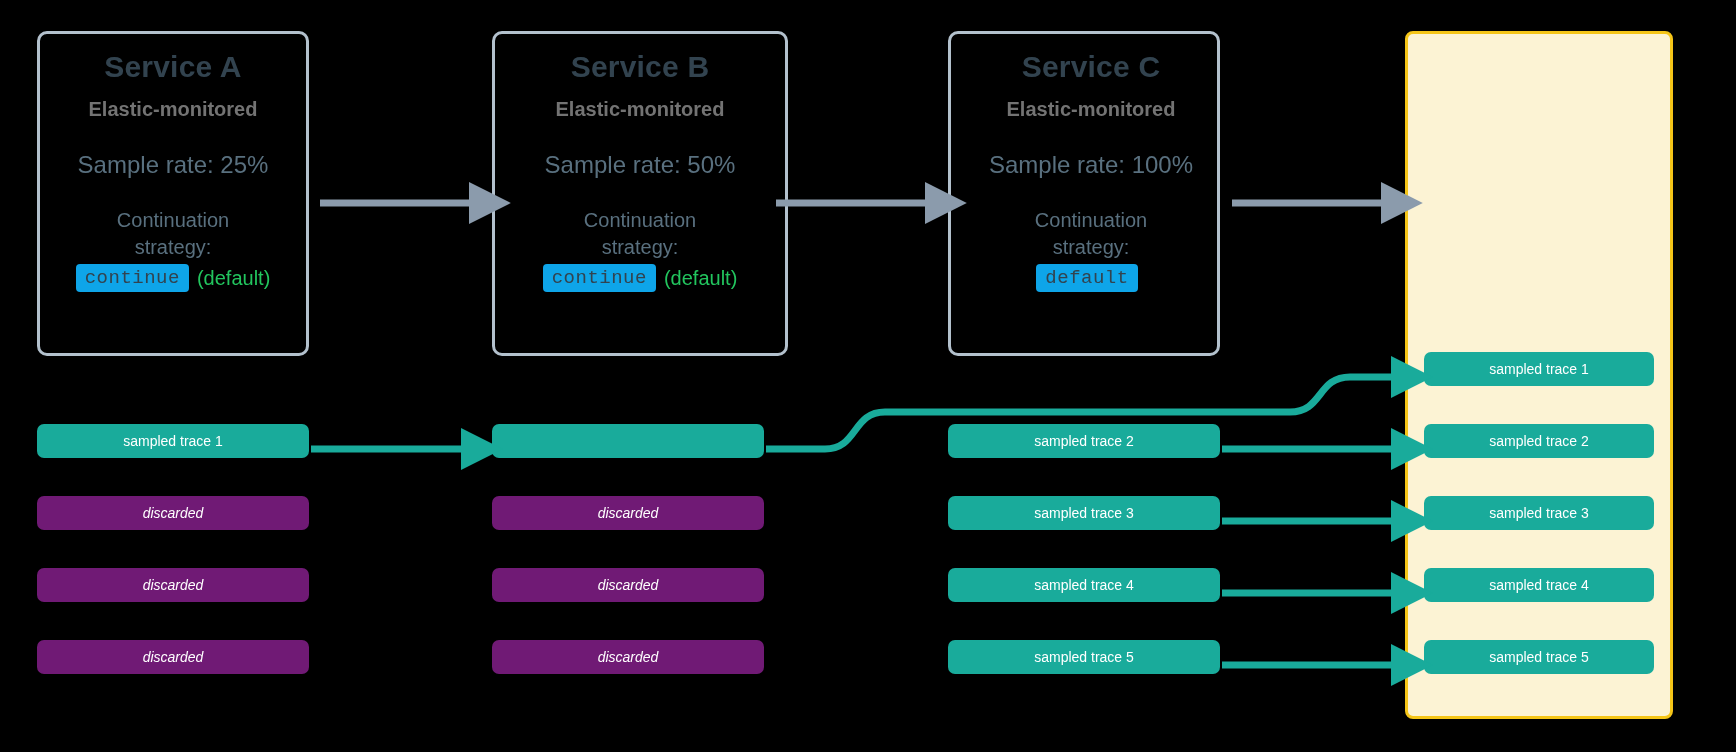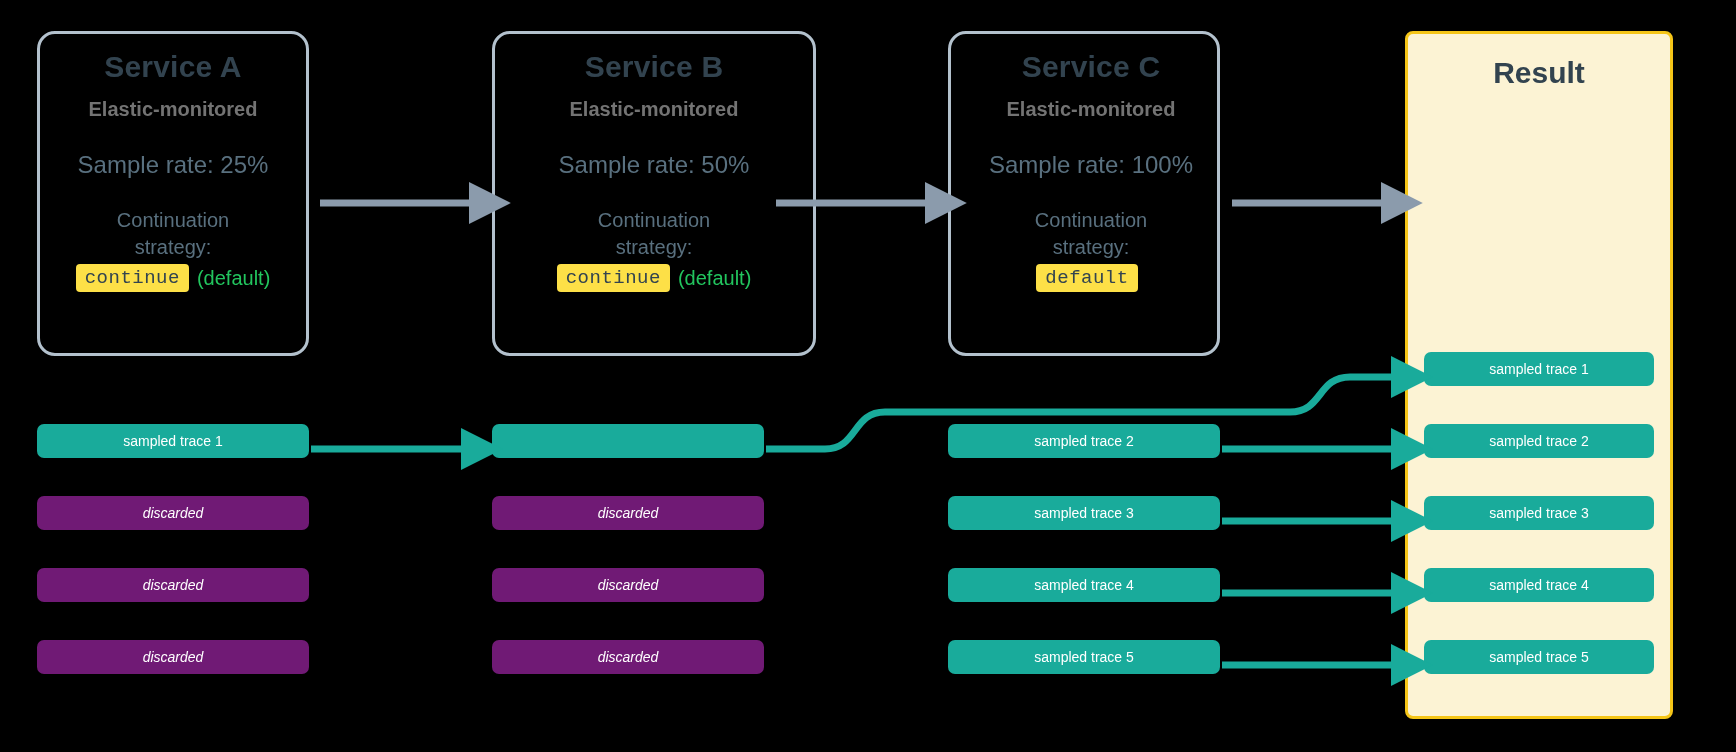--- a/index.html
+++ b/index.html
@@ -3,33 +3,33 @@
 <meta charset="utf-8">
 <style>
   html,body{margin:0;padding:0;background:#000;}
   body{width:1736px;height:752px;overflow:hidden;
        font-family:"Liberation Sans","DejaVu Sans",sans-serif;}
   #stage{position:relative;width:1736px;height:752px;background:#000;}
   #canvas{position:absolute;left:14px;top:10px;width:1706px;height:730px;
           background:#000;border-radius:16px;}
 
   
-  .svc{position:absolute;border:3px solid #b3c1cd;border-radius:18px;
+  .svc{position:absolute;border:3px solid #b3c1cd;border-radius:10px;
        box-sizing:border-box;background:transparent;
        display:flex;flex-direction:column;align-items:center;
        padding-top:16px;}
   .svc-title{font-size:30px;font-weight:bold;color:#32434f;letter-spacing:.2px;
              margin-bottom:14px;}
   .svc-sub{font-size:20px;color:#737373;margin-bottom:30px;font-weight:bold;}
   .svc-rate{font-size:24px;color:#59707f;margin-bottom:28px;}
   .svc-cont{font-size:20px;color:#59707f;line-height:1.35;text-align:center;}
   .code-row{display:flex;align-items:center;justify-content:center;gap:8px;
             margin-top:3px;}
   code.chip{font-family:"Liberation Mono","DejaVu Sans Mono",monospace;
-            font-size:19px;color:#32434f;background:#fde047;
+            font-size:19px;color:#32434f;background:#0ea5e9;
             padding:3px 9px;border-radius:4px;letter-spacing:.5px;}
   .paren{font-size:20px;color:#22c55e;}
 
   
   #result{position:absolute;border:3px solid #f5c518;border-radius:8px;
           background:#fcf3d4;box-sizing:border-box;}
   #result-title{position:absolute;left:0;right:0;top:46px;text-align:center;
                 font-size:30px;font-weight:bold;color:#32434f;}
 
   
@@ -53,21 +53,21 @@
       <div class="svc-title">Service A</div>
       <div class="svc-sub">Elastic-monitored</div>
       <div class="svc-rate">Sample rate: 25%</div>
       <div class="svc-cont">Continuation<br>strategy:</div>
       <div class="code-row">
         <code class="chip">continue</code>
         <span class="paren">(default)</span>
       </div>
     </div>
 
-    <div class="svc" style="left:478px;top:21px;width:324px;height:325px;">
+    <div class="svc" style="left:478px;top:21px;width:296px;height:325px;">
       <div class="svc-title">Service B</div>
       <div class="svc-sub">Elastic-monitored</div>
       <div class="svc-rate">Sample rate: 50%</div>
       <div class="svc-cont">Continuation<br>strategy:</div>
       <div class="code-row">
         <code class="chip">continue</code>
         <span class="paren">(default)</span>
       </div>
     </div>
 
@@ -77,21 +77,20 @@
       <div class="svc-rate">Sample rate: 100%</div>
       <div class="svc-cont">Continuation<br>strategy:</div>
       <div class="code-row">
         <code class="chip">default</code>
         <span class="paren"></span>
       </div>
     </div>
 
     <div id="result" style="left:1391px;top:21px;width:268px;height:688px;">
     </div>
-    <div id="result-title" style="left:1391px;width:268px;">Result</div>
 
     <div class="bar teal" style="left:23px;top:414px;width:272px;">sampled trace 1</div>
     <div class="bar red" style="left:23px;top:486px;width:272px;">discarded</div>
     <div class="bar red" style="left:23px;top:558px;width:272px;">discarded</div>
     <div class="bar red" style="left:23px;top:630px;width:272px;">discarded</div>
 
     <div class="bar teal" style="left:478px;top:414px;width:272px;"></div>
     <div class="bar red" style="left:478px;top:486px;width:272px;">discarded</div>
     <div class="bar red" style="left:478px;top:558px;width:272px;">discarded</div>
     <div class="bar red" style="left:478px;top:630px;width:272px;">discarded</div>

